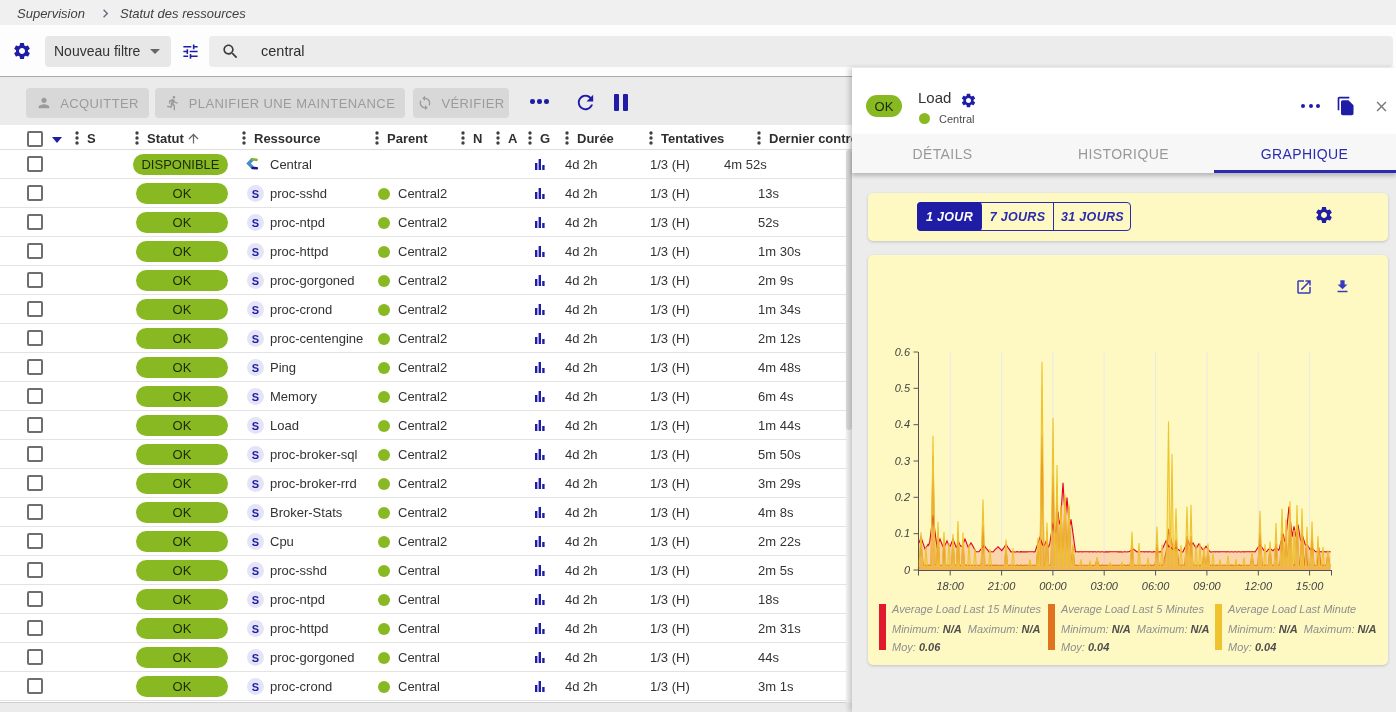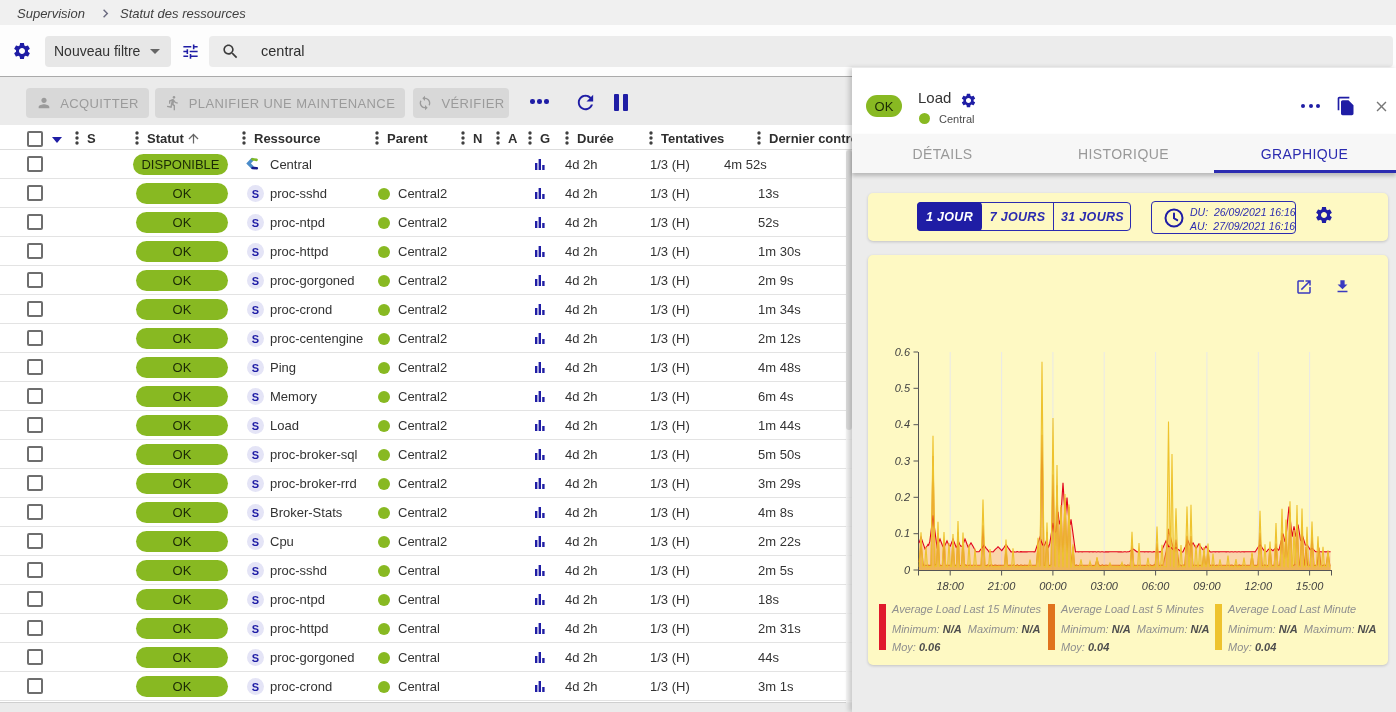--- a/index.html
+++ b/index.html
@@ -492,28 +492,20 @@
    <div class="tab" style="left:362px;color:#2b2bb0">GRAPHIQUE</div>
    <div class="tab" style="left:181px">HISTORIQUE</div>
    <div style="position:absolute;left:362px;top:36px;width:182px;height:3px;background:#2b2bb0"></div>
  </div>
 
  <div class="card" style="left:16px;top:125px;width:520px;height:48px">
    <div style="position:absolute;left:49px;top:9px;width:214px;height:29px;border:1px solid #2b2bb0;border-radius:4px"></div>
    <div class="seg" style="left:49px;width:65px;background:#1f1da5;color:#fff;border-radius:4px">1 JOUR</div>
    <div class="seg" style="left:114px;width:72px;border-right:1px solid #2b2bb0">7 JOURS</div>
    <div class="seg" style="left:186px;width:77px">31 JOURS</div>
-   <div style="position:absolute;left:283px;top:8px;width:145px;height:33px;border:1px solid #2b2bb0;border-radius:4px">
-     <svg style="position:absolute;left:10px;top:4px" width="24" height="24" viewBox="0 0 24 24">
-          <circle cx="12" cy="12" r="8.5" fill="none" stroke="#1f1da5" stroke-width="2"></circle>
-          <path d="M12 7.5v4.8l3.2 1.9" fill="none" stroke="#1f1da5" stroke-width="2" stroke-linecap="round"></path>
-        </svg>
-     <div style="position:absolute;left:38px;top:4px;font-size:10.5px;color:#2b2bb0;white-space:nowrap">DU:&nbsp; 26/09/2021 16:16</div>
-     <div style="position:absolute;left:38px;top:18px;font-size:10.5px;color:#2b2bb0;white-space:nowrap">AU:&nbsp; 27/09/2021 16:16</div>
-   </div>
    <div style="position:absolute;left:446px;top:12px"><svg width="20" height="20" viewBox="0 0 24 24">
           <path fill="#1f1da5" d="M19.14,12.94c0.04-0.3,0.06-0.61,0.06-0.94c0-0.32-0.02-0.64-0.07-0.94l2.03-1.58c0.18-0.14,0.23-0.41,0.12-0.61l-1.92-3.32c-0.12-0.22-0.37-0.29-0.59-0.22l-2.39,0.96c-0.5-0.38-1.03-0.7-1.62-0.94L14.4,2.81c-0.04-0.24-0.24-0.41-0.48-0.41h-3.84c-0.24,0-0.43,0.17-0.47,0.41L9.25,5.35C8.66,5.59,8.12,5.92,7.63,6.29L5.24,5.33c-0.22-0.08-0.47,0-0.59,0.22L2.74,8.87C2.62,9.08,2.66,9.34,2.86,9.48l2.03,1.58C4.84,11.36,4.8,11.69,4.8,12s0.02,0.64,0.07,0.94l-2.03,1.58c-0.18,0.14-0.23,0.41-0.12,0.61l1.92,3.32c0.12,0.22,0.37,0.29,0.59,0.22l2.39-0.96c0.5,0.38,1.03,0.7,1.62,0.94l0.36,2.54c0.05,0.24,0.24,0.41,0.48,0.41h3.84c0.24,0,0.44-0.17,0.47-0.41l0.36-2.54c0.59-0.24,1.13-0.56,1.62-0.94l2.39,0.96c0.22,0.08,0.47,0,0.59-0.22l1.92-3.32c0.12-0.22,0.07-0.47-0.12-0.61L19.14,12.94z M12,15.6c-1.98,0-3.6-1.62-3.6-3.6s1.62-3.6,3.6-3.6s3.6,1.62,3.6,3.6S13.98,15.6,12,15.6z"></path>
         </svg></div>
  </div>
 
  <div class="card" style="left:16px;top:187px;width:520px;height:410px">
    <div style="position:absolute;left:427px;top:23px"><svg width="18" height="18" viewBox="0 0 24 24">
           <path fill="#3a3ac0" d="M19 19H5V5h7V3H5c-1.11 0-2 .9-2 2v14c0 1.1.89 2 2 2h14c1.1 0 2-.9 2-2v-7h-2v7zM14 3v2h3.59l-9.83 9.83 1.41 1.41L19 6.41V10h2V3h-7z"></path>
         </svg></div>
    <div style="position:absolute;left:466px;top:23px"><svg width="17" height="17" viewBox="0 0 24 24">

